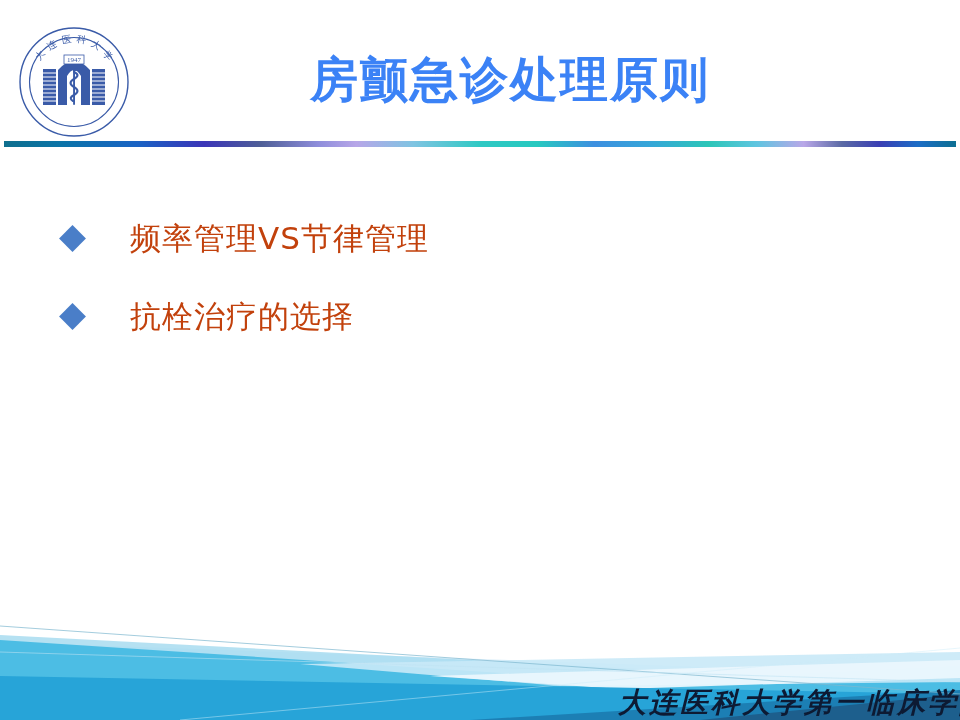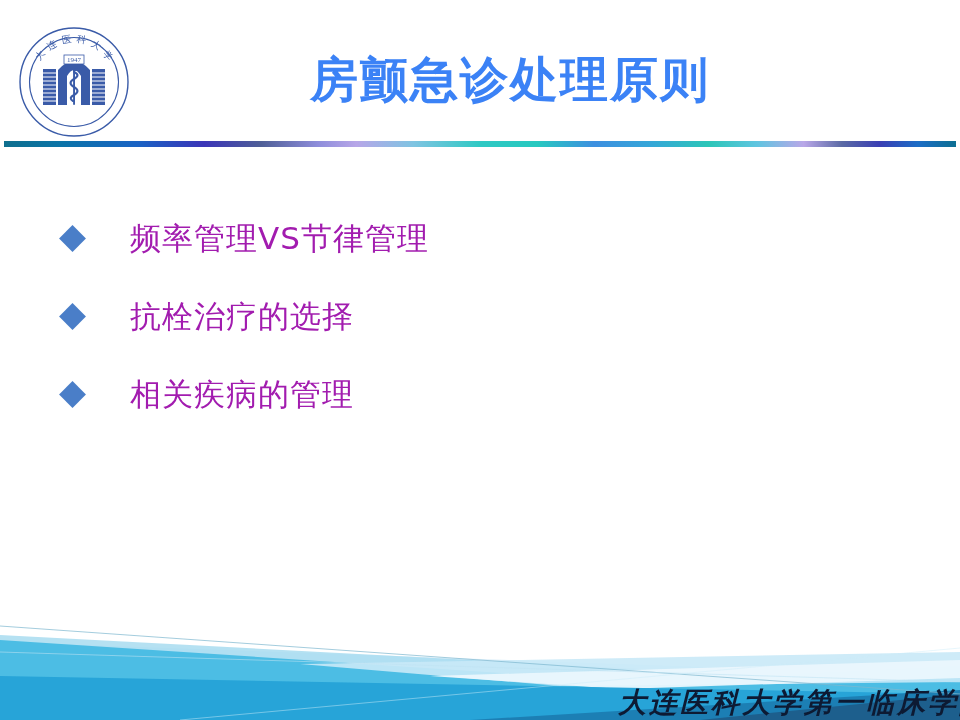--- a/index.html
+++ b/index.html
@@ -98,21 +98,21 @@
     background: #4a7ec8;
     transform: rotate(45deg);
   }
   .bullet-text {
     position: absolute;
     left: 130px;
     top: 50%;
     transform: translateY(-50%);
     font-size: 31px;
     font-weight: normal;
-    color: #a21caf;
+    color: #c2410c;
     letter-spacing: 1px;
     white-space: nowrap;
     font-family: "DejaVu Sans", "Liberation Sans", sans-serif;
   }
 
   
   #footer-deco {
     position: absolute;
     left: 0;
     bottom: 0;
@@ -253,24 +253,20 @@
     <div class="bullet-row">
       <span class="bullet-marker"></span>
       <span class="bullet-text">频率管理VS节律管理</span>
     </div>
 
     <div class="bullet-row">
       <span class="bullet-marker"></span>
       <span class="bullet-text">抗栓治疗的选择</span>
     </div>
 
-    <div class="bullet-row">
-      <span class="bullet-marker"></span>
-      <span class="bullet-text">相关疾病的管理</span>
-    </div>
 
   </div>
 
   <div id="footer-deco">
     <svg viewBox="0 0 960 130" preserveAspectRatio="none" aria-hidden="true">
 
       <path d="M0,52 L960,86 L960,130 L0,130 Z" fill="#dff0fa"></path>
 
       <path d="M0,45 L960,96 L960,130 L0,130 Z" fill="#a8dcf0" opacity="0.85"></path>
 

